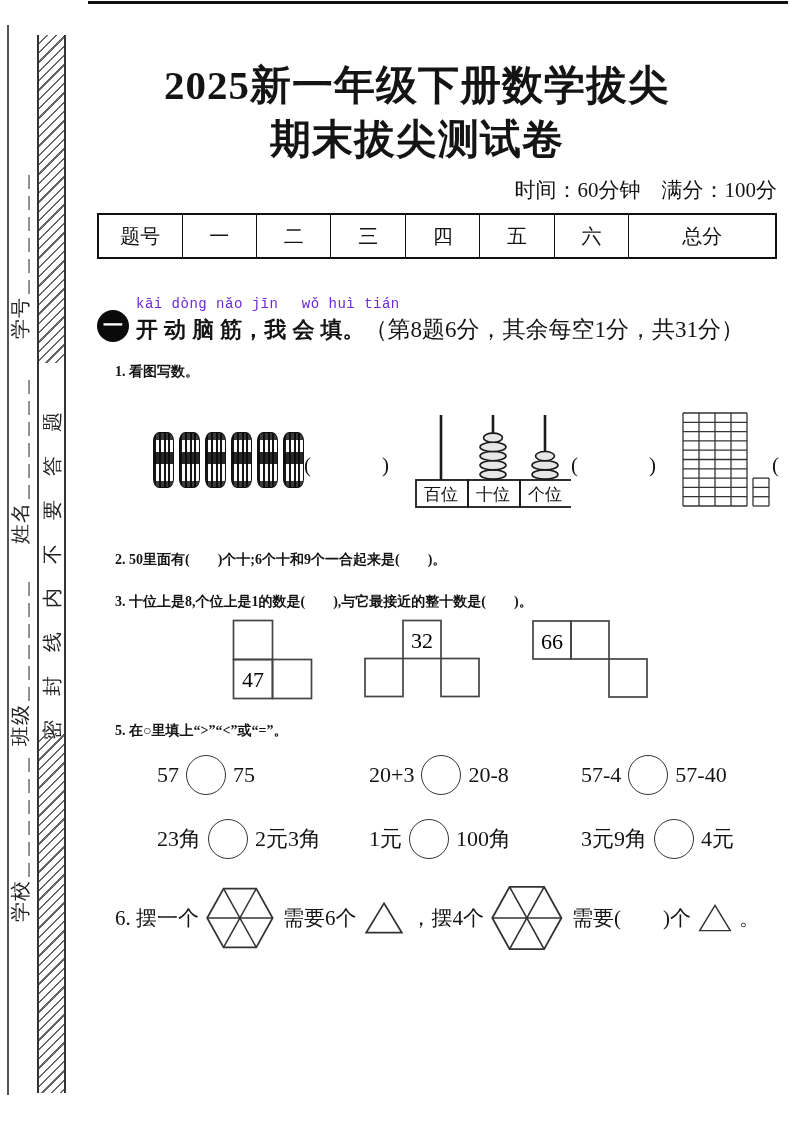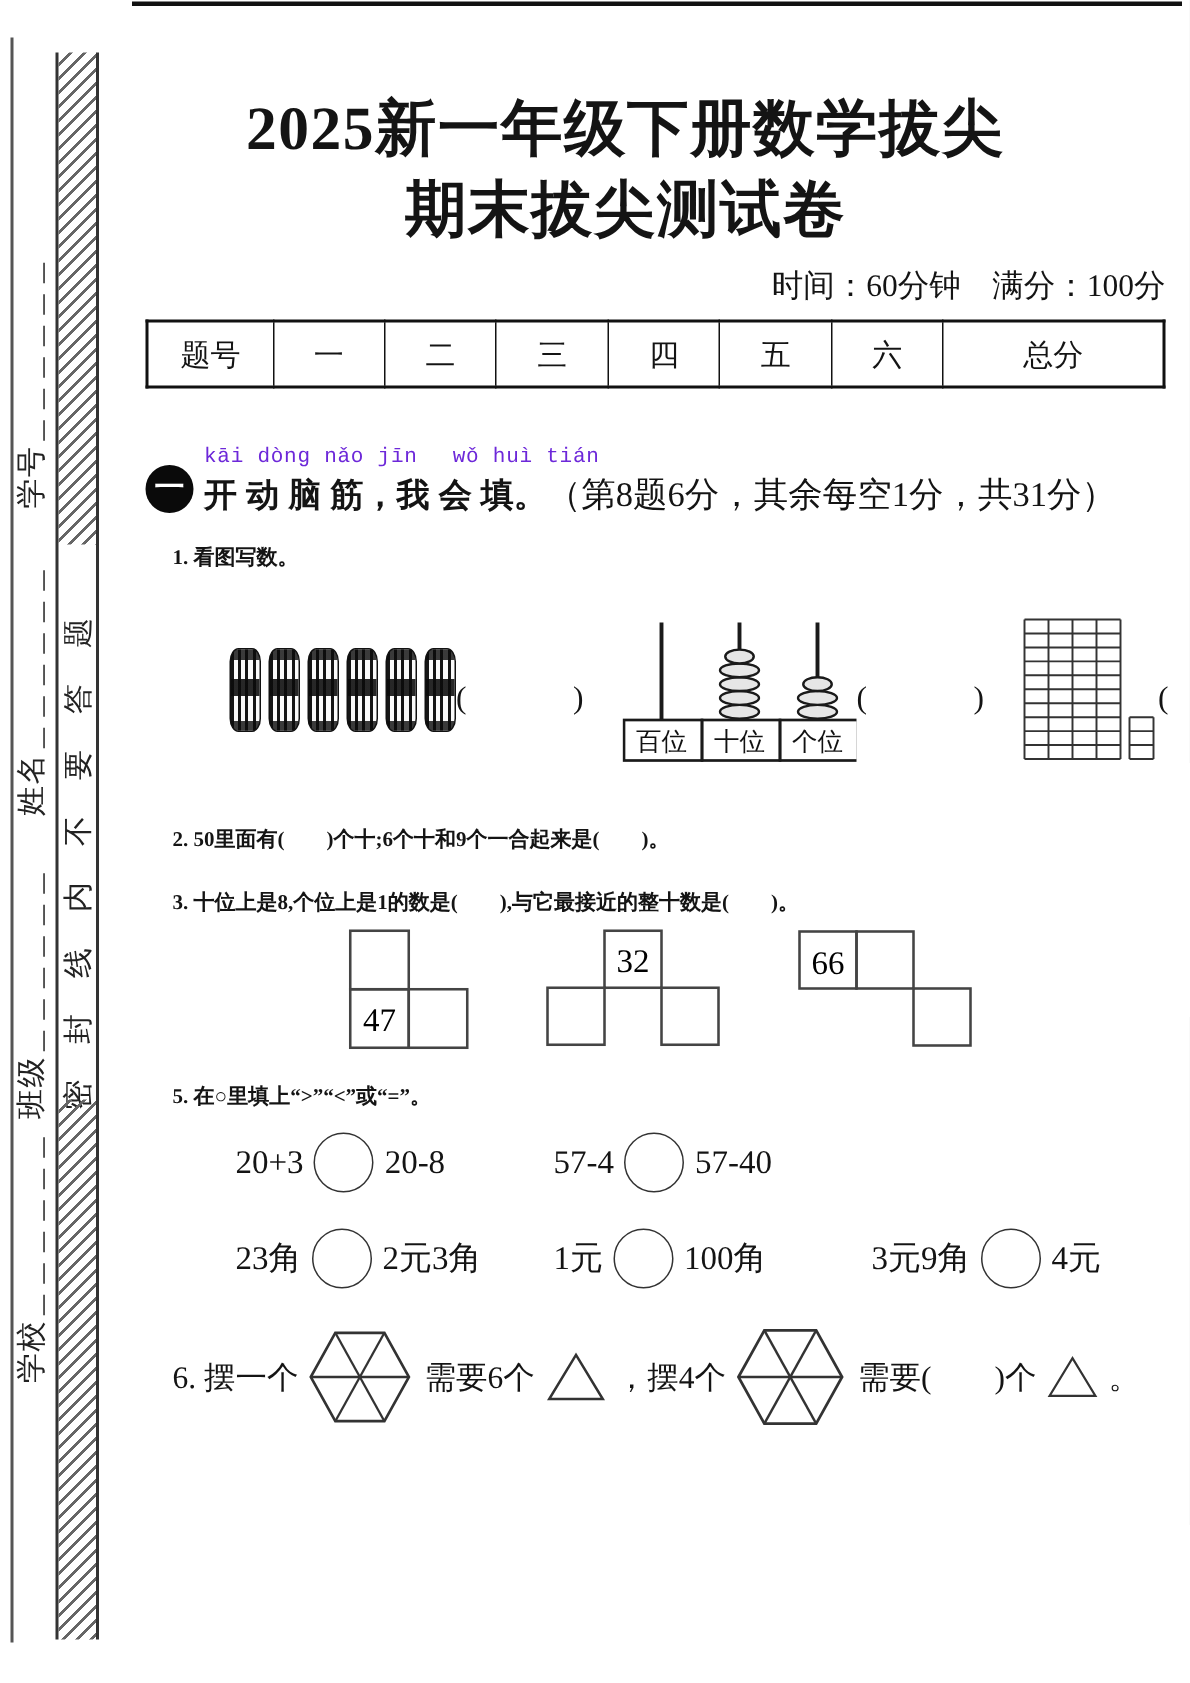--- a/index.html
+++ b/index.html
@@ -248,20 +248,25 @@
         <rect x="2" y="2" width="38" height="38" fill="none" stroke="#444" stroke-width="1.7"></rect>
         <rect x="40" y="2" width="38" height="38" fill="none" stroke="#444" stroke-width="1.7"></rect>
         <rect x="78" y="40" width="38" height="38" fill="none" stroke="#444" stroke-width="1.7"></rect>
         <text class="shape-num" x="21" y="30" text-anchor="middle" font-size="22">66</text>
       </svg>
     </div>
 
     <div class="q-text q5-text">5. 在○里填上“&gt;”“&lt;”或“=”。</div>
     <div class="q5-row">
       <div class="cmp">
+        <span>57</span>
+        <span class="cmp-circle"></span>
+        <span>75</span>
+      </div>
+      <div class="cmp">
         <span>20+3</span>
         <span class="cmp-circle"></span>
         <span>20-8</span>
       </div>
       <div class="cmp">
         <span>57-4</span>
         <span class="cmp-circle"></span>
         <span>57-40</span>
       </div>
     </div>

